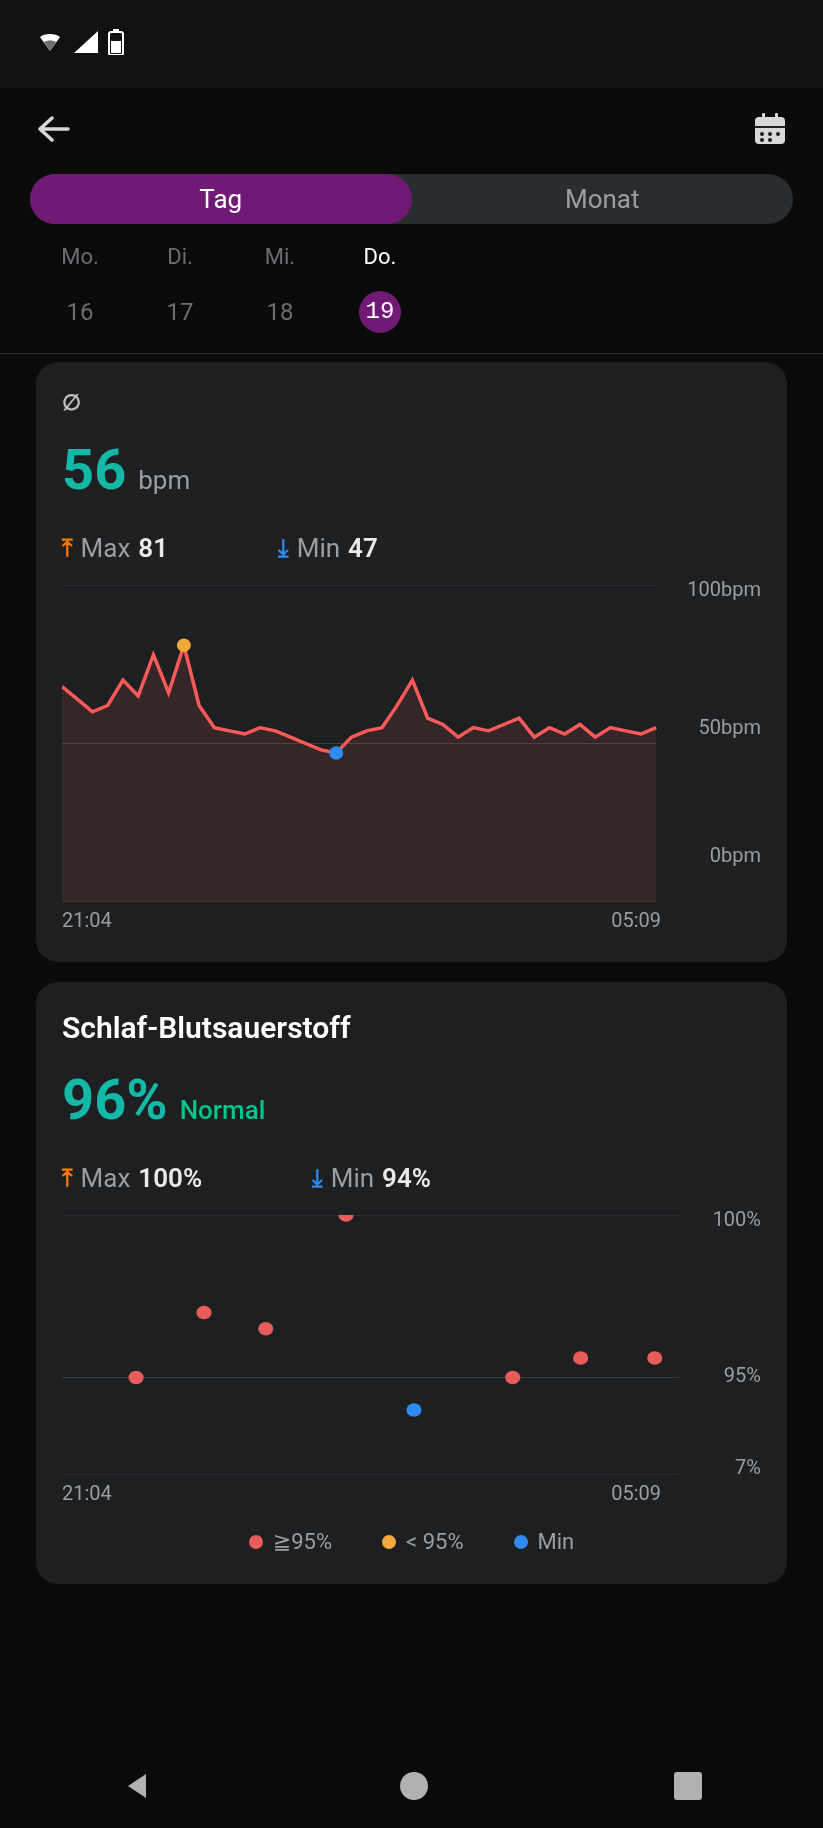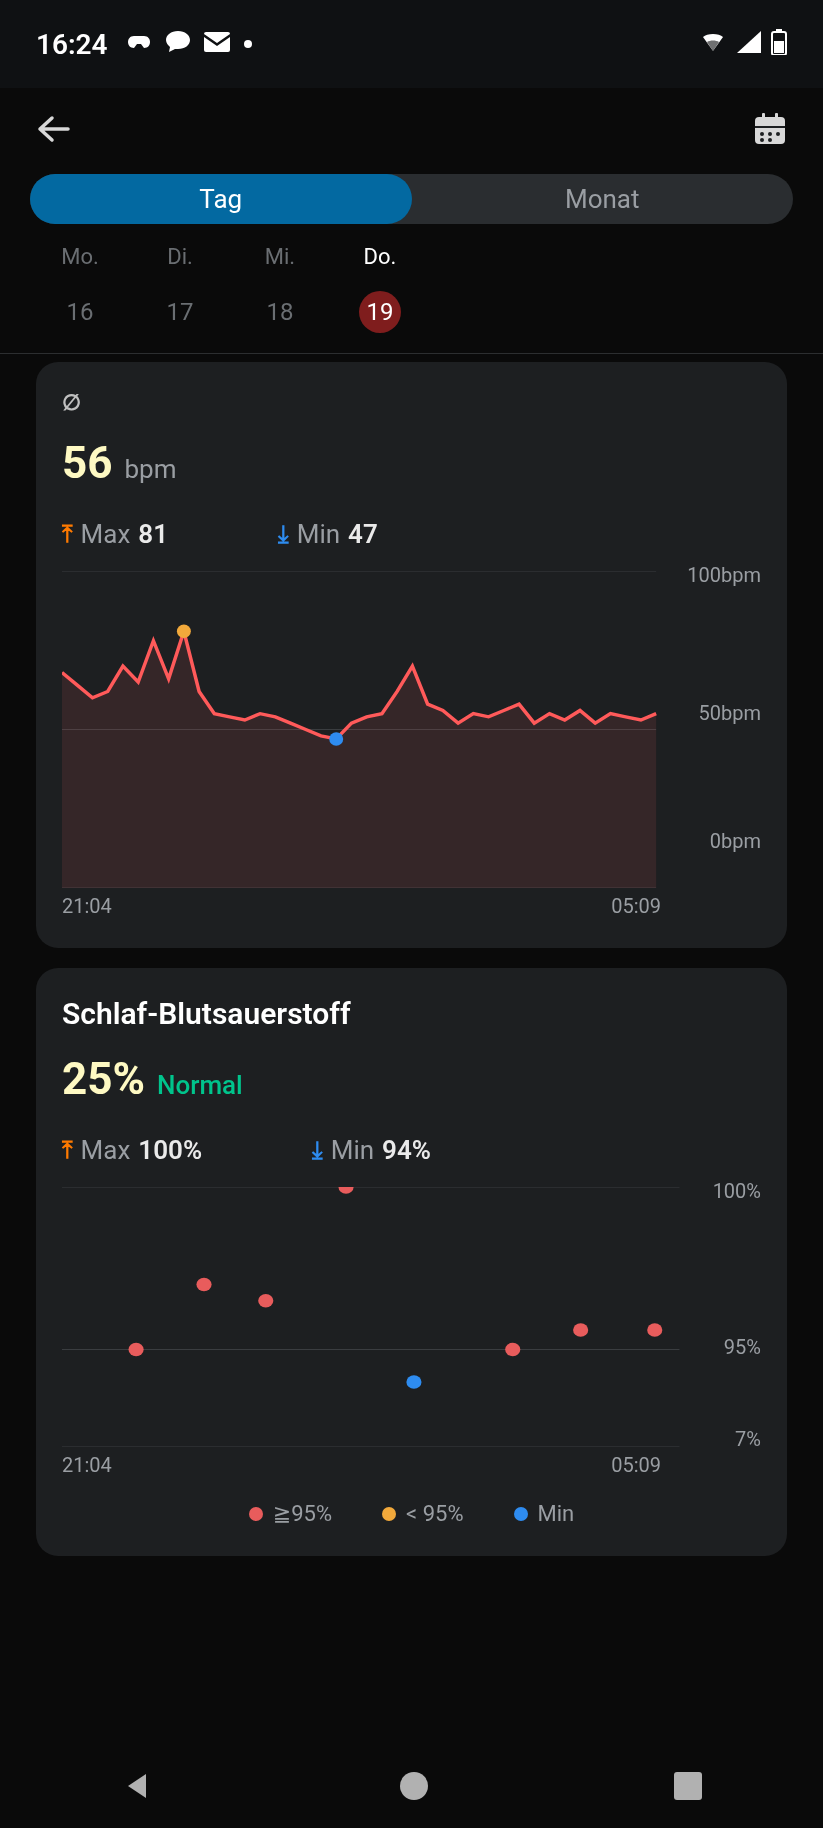--- a/index.html
+++ b/index.html
@@ -46,21 +46,21 @@
 .tab {
   flex: 1;
   text-align: center;
   line-height: 50px;
   font-size: 26px;
   color: #9a9ea3;
   border-radius: 28px;
   cursor: pointer;
 }
 .tab.active {
-  background: #0369a1;
+  background: #701a75;
   color: #fff;
 }
 
 
 .day-picker {
   display: flex;
   padding: 0 30px 20px 30px;
 }
 .day-col {
   width: 100px;
@@ -72,22 +72,23 @@
 .day-num {
   font-size: 24px;
   color: #6a6e72;
   display: inline-block;
   width: 42px;
   height: 42px;
   line-height: 42px;
   border-radius: 50%;
 }
 .day-num.selected {
-  background: #7f1d1d;
+  background: #701a75;
   color: #fff;
+  font-family: Liberation Mono, monospace;
 }
 
 
 .divider { height: 1px; background: #2c2e30; }
 
 
 .card {
   margin: 8px 36px 20px 36px;
   background: #1d1f21;
   border-radius: 22px;
@@ -101,21 +102,21 @@
   align-items: center;
   gap: 8px;
 }
 .avg-icon { font-size: 22px; color: #c0c0c0; }
 .big-value-row {
   display: flex;
   align-items: baseline;
   gap: 12px;
   margin: 22px 0 30px 0;
 }
-.big-value { font-size: 44px; font-weight: 700; color: #fef9c3; }
+.big-value { font-size: 56px; font-weight: 700; color: #14b8a6; }
 .big-unit { font-size: 26px; color: #9a9ea3; }
 .status-normal { font-size: 26px; color: #00c48c; font-weight: 500; }
 
 
 .maxmin-row { display: flex; gap: 110px; margin-bottom: 22px; }
 .maxmin-item { display: flex; align-items: center; gap: 8px; }
 .arrow-up { color: #ff7a00; font-size: 24px; font-weight: bold; }
 .arrow-down { color: #2e8cf0; font-size: 24px; font-weight: bold; }
 .maxmin-label { font-size: 26px; color: #9a9ea3; }
 .maxmin-value { font-size: 26px; color: #eaeaea; font-weight: 600; }
@@ -163,42 +164,20 @@
   align-items: center;
   justify-content: space-around;
   background: #0a0a0a;
 }
 .nav-btn { cursor: pointer; opacity: 0.85; }
 </style>
 </head>
 <body>
 
 <div class="status-bar">
-  <div class="status-left">
-    <span class="status-time">16:24</span>
-    <span class="status-icons-left">
-      <span>
-        <svg width="26" height="20" viewBox="0 0 26 20">
-            <path fill="#fff" d="M8 4h10c4 0 6 3 6 6s-2 6-6 6l-3-4h-4l-3 4c-4 0-6-3-6-6s2-6 6-6z"></path>
-          </svg>
-      </span>
-      <span>
-        <svg width="24" height="22" viewBox="0 0 24 22">
-            <path fill="#fff" d="M12 0C5 0 0 4 0 9c0 3 2 5 4 7l-1 5 6-3c1 0 2 0 3 0 7 0 12-4 12-9S19 0 12 0z"></path>
-          </svg>
-      </span>
-      <span>
-        <svg width="26" height="20" viewBox="0 0 26 20">
-            <rect fill="#fff" width="26" height="20" rx="2"></rect>
-            <path fill="#0f1113" d="M0 2l13 9L26 2v3L13 14 0 5z"></path>
-          </svg>
-      </span>
-      <span style="width:8px;height:8px;background:#fff;border-radius:50%;display:inline-block"></span>
-    </span>
-  </div>
   <div class="status-right">
     <span>
       <svg width="28" height="22" viewBox="0 0 28 22">
           <path fill="#fff" d="M14 20l10-14C20 2 8 2 4 6z"></path>
           <path fill="#0f1113" d="M14 20l6-9c-3-2-9-2-12 0z" opacity="0.6"></path>
         </svg>
     </span>
     <span>
       <svg width="24" height="22" viewBox="0 0 24 22">
           <path fill="#fff" d="M0 22L24 22 24 0z"></path>
@@ -284,21 +263,21 @@
   </div>
   <div class="chart-x-labels">
     <span>21:04</span>
     <span>05:09</span>
   </div>
 </div>
 
 <div class="card">
   <div class="card-title">Schlaf-Blutsauerstoff</div>
   <div class="big-value-row">
-    <span class="big-value">25%</span>
+    <span class="big-value">96%</span>
     <span class="status-normal">Normal</span>
   </div>
   <div class="maxmin-row">
     <div class="maxmin-item">
       <span class="arrow-up">⤒</span>
       <span class="maxmin-label">Max</span>
       <span class="maxmin-value">100%</span>
     </div>
     <div class="maxmin-item">
       <span class="arrow-down">⤓</span>

